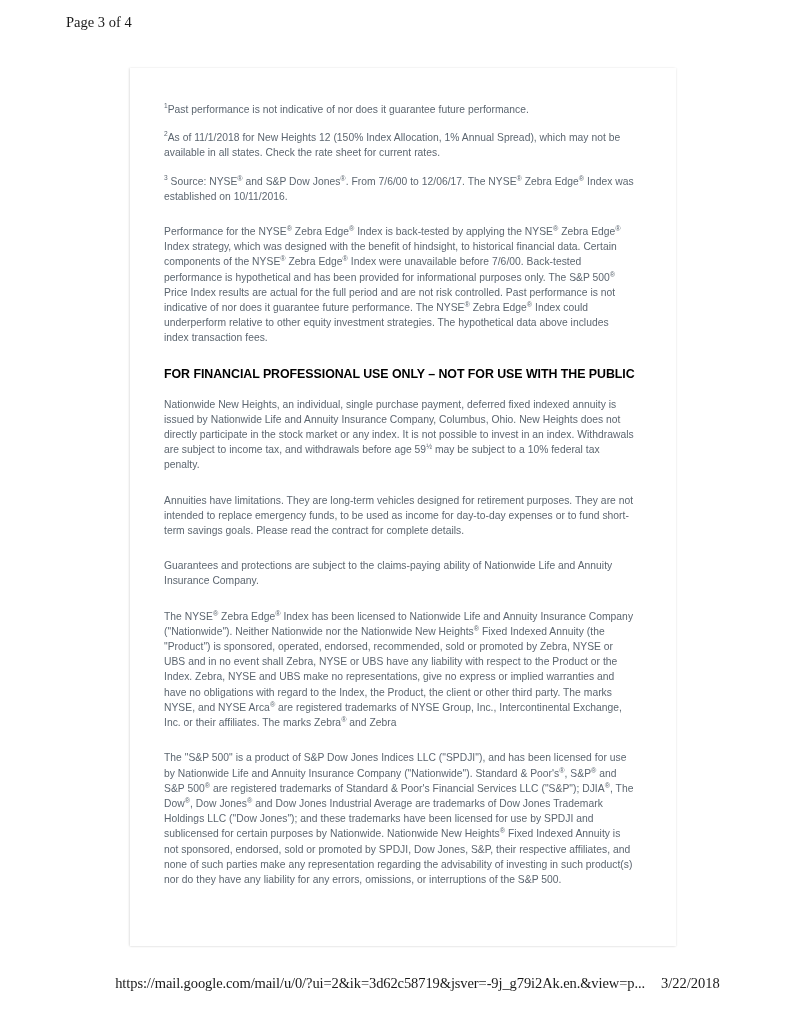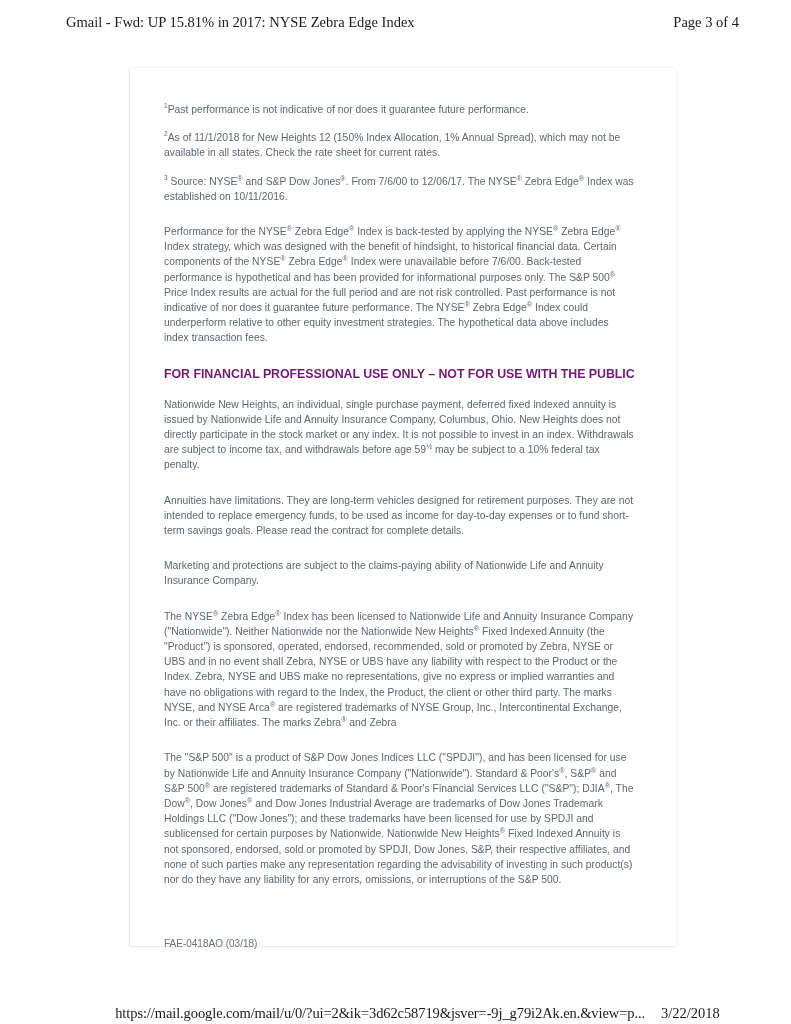--- a/index.html
+++ b/index.html
@@ -24,21 +24,21 @@
     display: flex;
     justify-content: space-between;
     align-items: baseline;
     font-family: "Liberation Serif", serif;
     font-size: 14.5px;
     color: #1a1a1a;
     white-space: nowrap;
   }
   .print-footer {
     position: absolute;
-    bottom: 2px;
+    bottom: 32px;
     left: 0;
     right: 0;
     text-align: center;
     font-family: "Liberation Serif", serif;
     font-size: 14.5px;
     color: #1a1a1a;
     white-space: nowrap;
     padding-left: 44px;
   }
   .print-footer .url { letter-spacing: -0.1px; }
@@ -86,21 +86,21 @@
   }
   .doc-p .frac {
     font-size: 7px;
     vertical-align: 4.5px;
     line-height: 0;
   }
 
   .doc-heading {
     font-size: 12.4px;
     font-weight: bold;
-    color: #701a75;
+    color: #000000;
     margin: 20px 0 15px 0;
     letter-spacing: -0.05px;
     line-height: 16px;
   }
 
   .spacer-lg { height: 7px; }
 
   
   .doc-footer {
     margin-top: 23px;
@@ -110,21 +110,20 @@
     line-height: 14px;
     color: #6a737c;
     margin: 0 0 14px 0;
   }
   .doc-footer-line:last-child { margin-bottom: 0; }
 </style>
 </head>
 <body>
 
 <div class="print-header">
-  <span>Gmail - Fwd: UP 15.81% in 2017: NYSE Zebra Edge Index</span>
   <span>Page 3 of 4</span>
 </div>
 
 <div class="scan-sheet">
   <div class="scan-inner">
 
     <p class="doc-p"><sup>1</sup><span>Past performance is not indicative of nor does it guarantee future performance.</span></p>
 
     <p class="doc-p"><sup>2</sup><span>As of 11/1/2018 for New Heights 12 (150% Index Allocation, 1% Annual Spread), which may not be available in all states. Check the rate sheet for current rates.</span></p>
 
@@ -137,39 +136,35 @@
     <h2 class="doc-heading">FOR FINANCIAL PROFESSIONAL USE ONLY – NOT FOR USE WITH THE PUBLIC</h2>
 
     <p class="doc-p"><span>Nationwide New Heights, an individual, single purchase payment, deferred fixed indexed annuity is issued by Nationwide Life and Annuity Insurance Company, Columbus, Ohio. New Heights does not directly participate in the stock market or any index. It is not possible to invest in an index. Withdrawals are subject to income tax, and withdrawals before age 59</span><span class="frac">½</span><span> may be subject to a 10% federal tax penalty.</span></p>
 
     <div class="spacer-lg"></div>
 
     <p class="doc-p">Annuities have limitations. They are long-term vehicles designed for retirement purposes. They are not intended to replace emergency funds, to be used as income for day-to-day expenses or to fund short-term savings goals. Please read the contract for complete details.</p>
 
     <div class="spacer-lg"></div>
 
-    <p class="doc-p">Marketing and protections are subject to the claims-paying ability of Nationwide Life and Annuity Insurance Company.</p>
+    <p class="doc-p">Guarantees and protections are subject to the claims-paying ability of Nationwide Life and Annuity Insurance Company.</p>
 
     <div class="spacer-lg"></div>
 
     <p class="doc-p"><span>The NYSE</span><span class="reg">®</span><span> Zebra Edge</span><span class="reg">®</span><span> Index has been licensed to Nationwide Life and Annuity Insurance Company ("Nationwide"). Neither Nationwide nor the Nationwide New Heights</span><span class="reg">®</span><span> Fixed Indexed Annuity (the "Product") is sponsored, operated, endorsed, recommended, sold or promoted by Zebra, NYSE or UBS and in no event shall Zebra, NYSE or UBS have any liability with respect to the Product or the Index. Zebra, NYSE and UBS make no representations, give no express or implied warranties and have no obligations with regard to the Index, the Product, the client or other third party. The marks NYSE, and NYSE Arca</span><span class="reg">®</span><span> are registered trademarks of NYSE Group, Inc., Intercontinental Exchange, Inc. or their affiliates.  The marks Zebra</span><span class="reg">®</span><span> and Zebra</span></p>
 
     <div class="spacer-lg"></div>
 
     <p class="doc-p"><span>The "S&amp;P 500" is a product of S&amp;P Dow Jones Indices LLC ("SPDJI"), and has been licensed for use by Nationwide Life and Annuity Insurance Company ("Nationwide"). Standard &amp; Poor's</span><span class="reg">®</span><span>, S&amp;P</span><span class="reg">®</span><span> and S&amp;P 500</span><span class="reg">®</span><span> are registered trademarks of Standard &amp; Poor's Financial Services LLC ("S&amp;P"); DJIA</span><span class="reg">®</span><span>, The Dow</span><span class="reg">®</span><span>, Dow Jones</span><span class="reg">®</span><span> and Dow Jones Industrial Average are trademarks of Dow Jones Trademark Holdings LLC ("Dow Jones"); and these trademarks have been licensed for use by SPDJI and sublicensed for certain purposes by Nationwide. Nationwide New Heights</span><span class="reg">®</span><span> Fixed Indexed Annuity is not sponsored, endorsed, sold or promoted by SPDJI, Dow Jones, S&amp;P, their respective affiliates, and none of such parties make any representation regarding the advisability of investing in such product(s) nor do they have any liability for any errors, omissions, or interruptions of the S&amp;P 500.</span></p>
 
     <div class="spacer-lg"></div>
 
 
     <div class="spacer-lg"></div>
 
 
-    <div class="doc-footer">
-      <div class="doc-footer-line">FAE-0418AO (03/18)</div>
-
-    </div>
 
   </div>
 </div>
 
 <div class="print-footer">
   <span class="url">https://mail.google.com/mail/u/0/?ui=2&amp;ik=3d62c58719&amp;jsver=-9j_g79i2Ak.en.&amp;view=p...</span><span class="date">3/22/2018</span>
 </div>
 
 </body></html>

